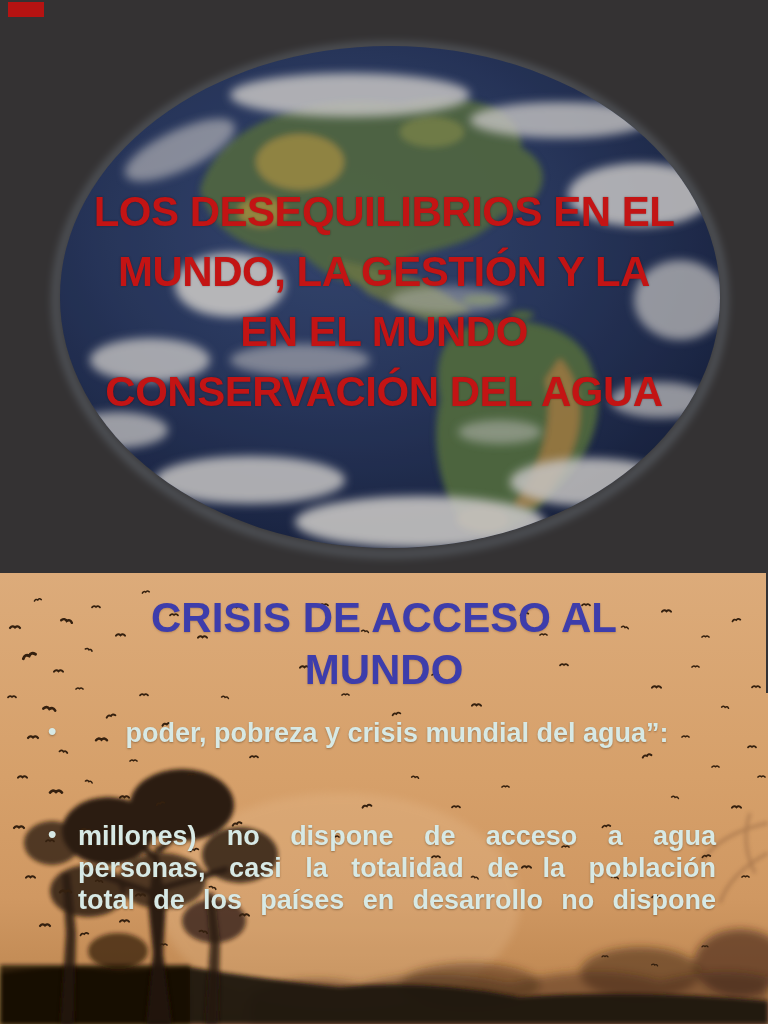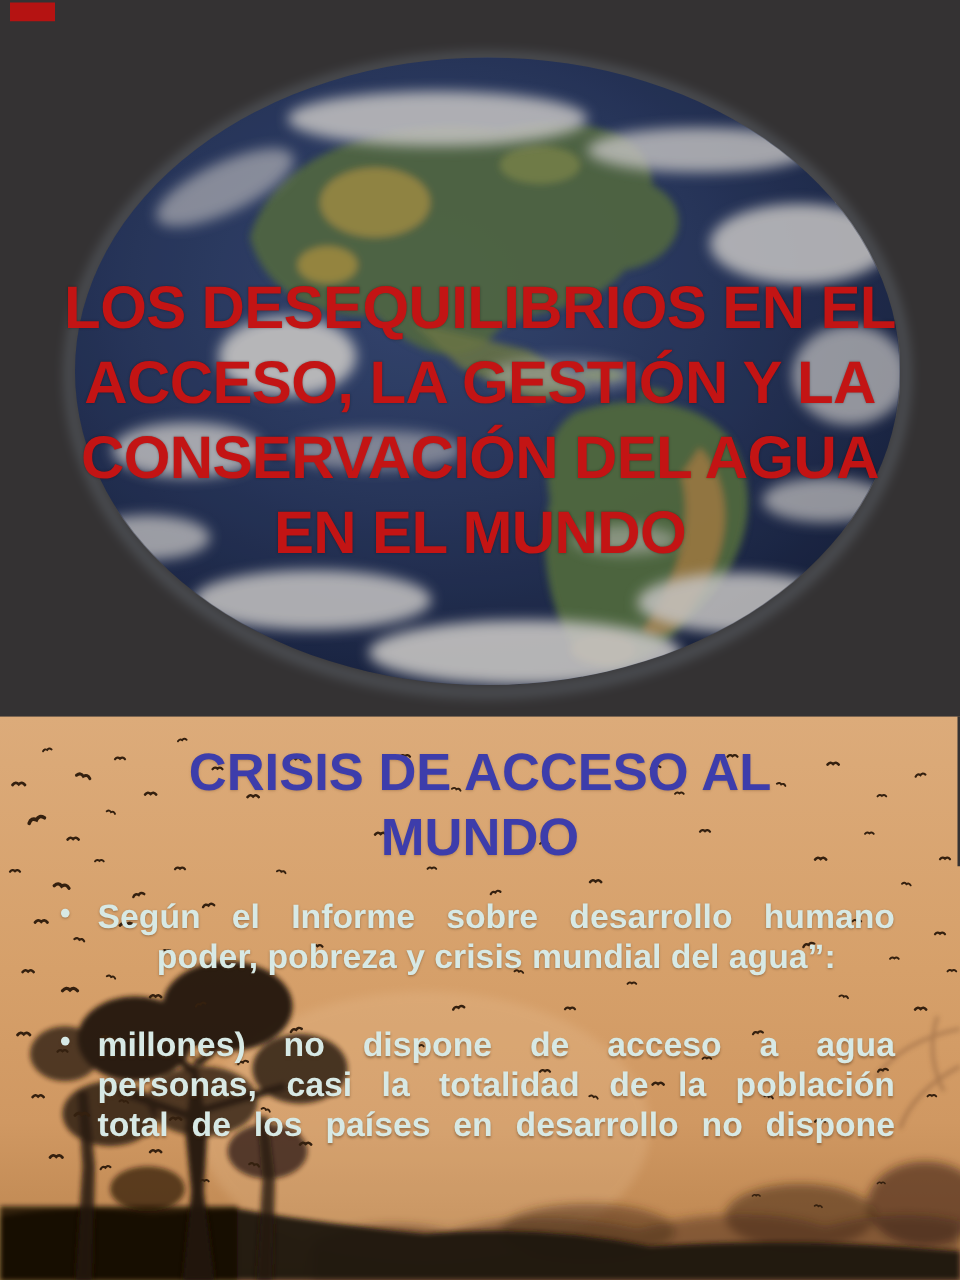--- a/index.html
+++ b/index.html
@@ -3,22 +3,22 @@
 <meta charset="utf-8">
 <style>
   html,body{margin:0;padding:0;background:#343233;}
   .page{position:relative;width:768px;height:1024px;overflow:hidden;
         font-family:"Liberation Sans",sans-serif;}
   
   .slide1{position:absolute;left:0;top:0;width:768px;height:573px;background:#343233;overflow:hidden;}
   .slide1 svg{position:absolute;left:0;top:0;}
   .red-marker{position:absolute;left:8px;top:2px;width:36px;height:15px;background:#b51312;}
   .title1{position:absolute;left:0;top:182px;width:768px;text-align:center;
-          color:#c31414;font-size:48px;font-weight:700;line-height:60px;letter-spacing:-.5px;
-          text-shadow:0 0 2px rgba(0,0,0,.35);margin-top:35px;}
+          color:#c31414;font-size:42px;font-weight:700;line-height:60px;letter-spacing:-.5px;
+          text-shadow:0 0 2px rgba(0,0,0,.35);}
   
   .slide2{position:absolute;left:0;top:573px;width:768px;height:451px;overflow:hidden;}
   .slide2 svg{position:absolute;left:0;top:0;}
   .edge-sliver{position:absolute;right:0;top:0;width:2px;height:120px;background:#343233;}
   .title2{position:absolute;left:0;top:19px;width:768px;text-align:center;
           color:#3d3dab;font-size:42px;font-weight:700;line-height:52px;
           text-shadow:0 1px 2px rgba(120,80,40,.35);}
   .bullets{position:absolute;left:78px;top:0;width:638px;color:#d7e9e5;
            font-size:27px;font-weight:700;line-height:32px;
            text-shadow:0 1px 2px rgba(80,50,25,.45);}
@@ -87,23 +87,23 @@
           <ellipse cx="660" cy="400" rx="50" ry="18" opacity=".7"></ellipse>
           <ellipse cx="500" cy="432" rx="42" ry="12" opacity=".5"></ellipse>
         </g>
 
         <rect x="0" y="0" width="768" height="573" fill="#14161f" opacity=".18"></rect>
       </g>
     </svg>
     <div class="red-marker"></div>
     <div class="title1">
       <div>LOS DESEQUILIBRIOS EN EL</div>
-      <div>ACCESO, LA GESTIÓN Y LA</div>
+      <div>MUNDO, LA GESTIÓN Y LA</div>
+      <div>EN EL MUNDO</div>
       <div>CONSERVACIÓN DEL AGUA</div>
-      <div>EN EL MUNDO</div>
     </div>
   </div>
 
   <div class="slide2">
     <svg width="768" height="451" viewBox="0 0 768 451">
       <defs>
         <linearGradient id="sky" x1="0" y1="0" x2="0" y2="1">
           <stop offset="0" stop-color="#dcab7a"></stop>
           <stop offset=".45" stop-color="#d6a06a"></stop>
           <stop offset=".72" stop-color="#d09862"></stop>
@@ -254,21 +254,20 @@
     <div class="edge-sliver"></div>
 
     <div class="title2">
       <div>CRISIS DE ACCESO AL</div>
       <div>MUNDO</div>
     </div>
 
     <div class="bullets">
       <div class="bullet b1">
         <span class="bmark">•</span>
-        <div class="jl">Según el Informe sobre desarrollo humano</div>
         <div class="ll">poder, pobreza y crisis mundial del agua”:</div>
       </div>
       <div class="bullet b2">
         <span class="bmark">•</span>
         <div class="jl">millones) no dispone de acceso a agua</div>
         <div class="jl">personas, casi la totalidad de la población</div>
         <div class="jl">total de los países en desarrollo no dispone</div>
       </div>
     </div>
   </div>

